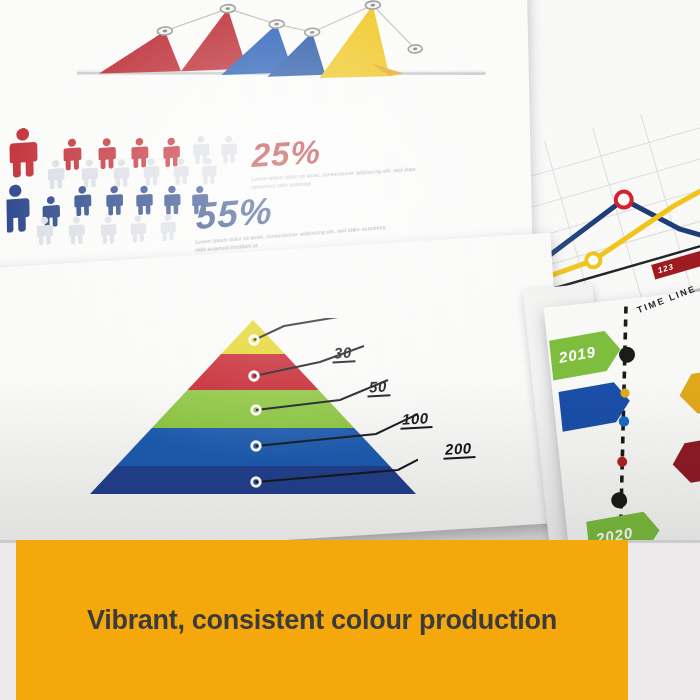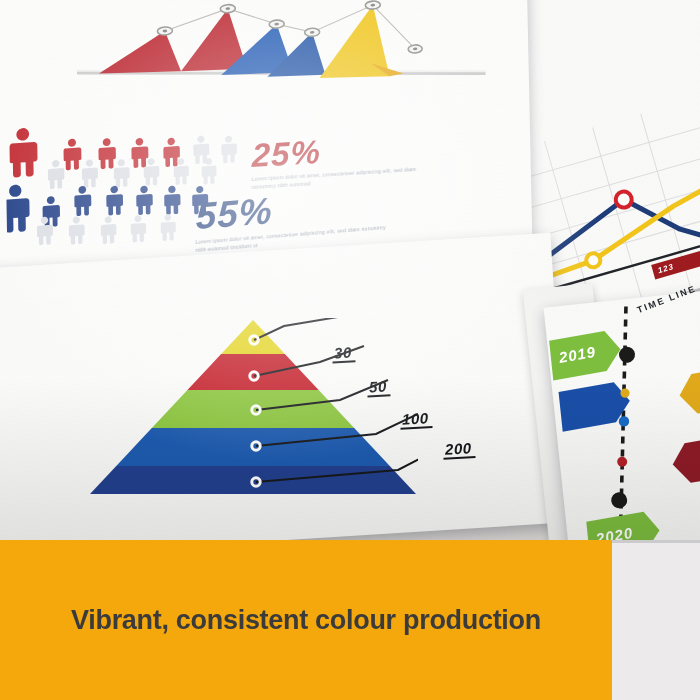--- a/index.html
+++ b/index.html
@@ -85,21 +85,21 @@
 
   
   #tl{position:absolute;left:556px;top:300px;width:200px;height:240px;
       transform:rotate(-6deg);}
   .tlband{position:absolute;font-weight:bold;font-style:italic;color:#fff;
           font-size:15px;letter-spacing:1px;}
   .tltitle{position:absolute;font-weight:bold;font-size:9px;color:#23262b;
            letter-spacing:2px;transform:rotate(-15deg);}
 
   
-  #banner{position:absolute;left:0;top:540px;width:612px;height:160px;
+  #banner{position:absolute;left:16px;top:540px;width:612px;height:160px;
           background:#F5A80B;display:flex;align-items:center;justify-content:center;}
   #bannertext{font-size:27px;font-weight:bold;color:#3B3B3B;letter-spacing:-.3px;
               white-space:nowrap;}
   #bannerline{position:absolute;left:0;top:540px;width:700px;height:3px;
               background:rgba(120,120,130,.28);}
   .grain{position:absolute;inset:0;pointer-events:none;opacity:.16;
      background-image:repeating-linear-gradient(0deg,rgba(0,0,0,.05) 0 1px,rgba(255,255,255,0) 1px 2px),
                       repeating-linear-gradient(90deg,rgba(0,0,0,.04) 0 1px,rgba(255,255,255,0) 1px 2px);}
 </style>
 </head>

